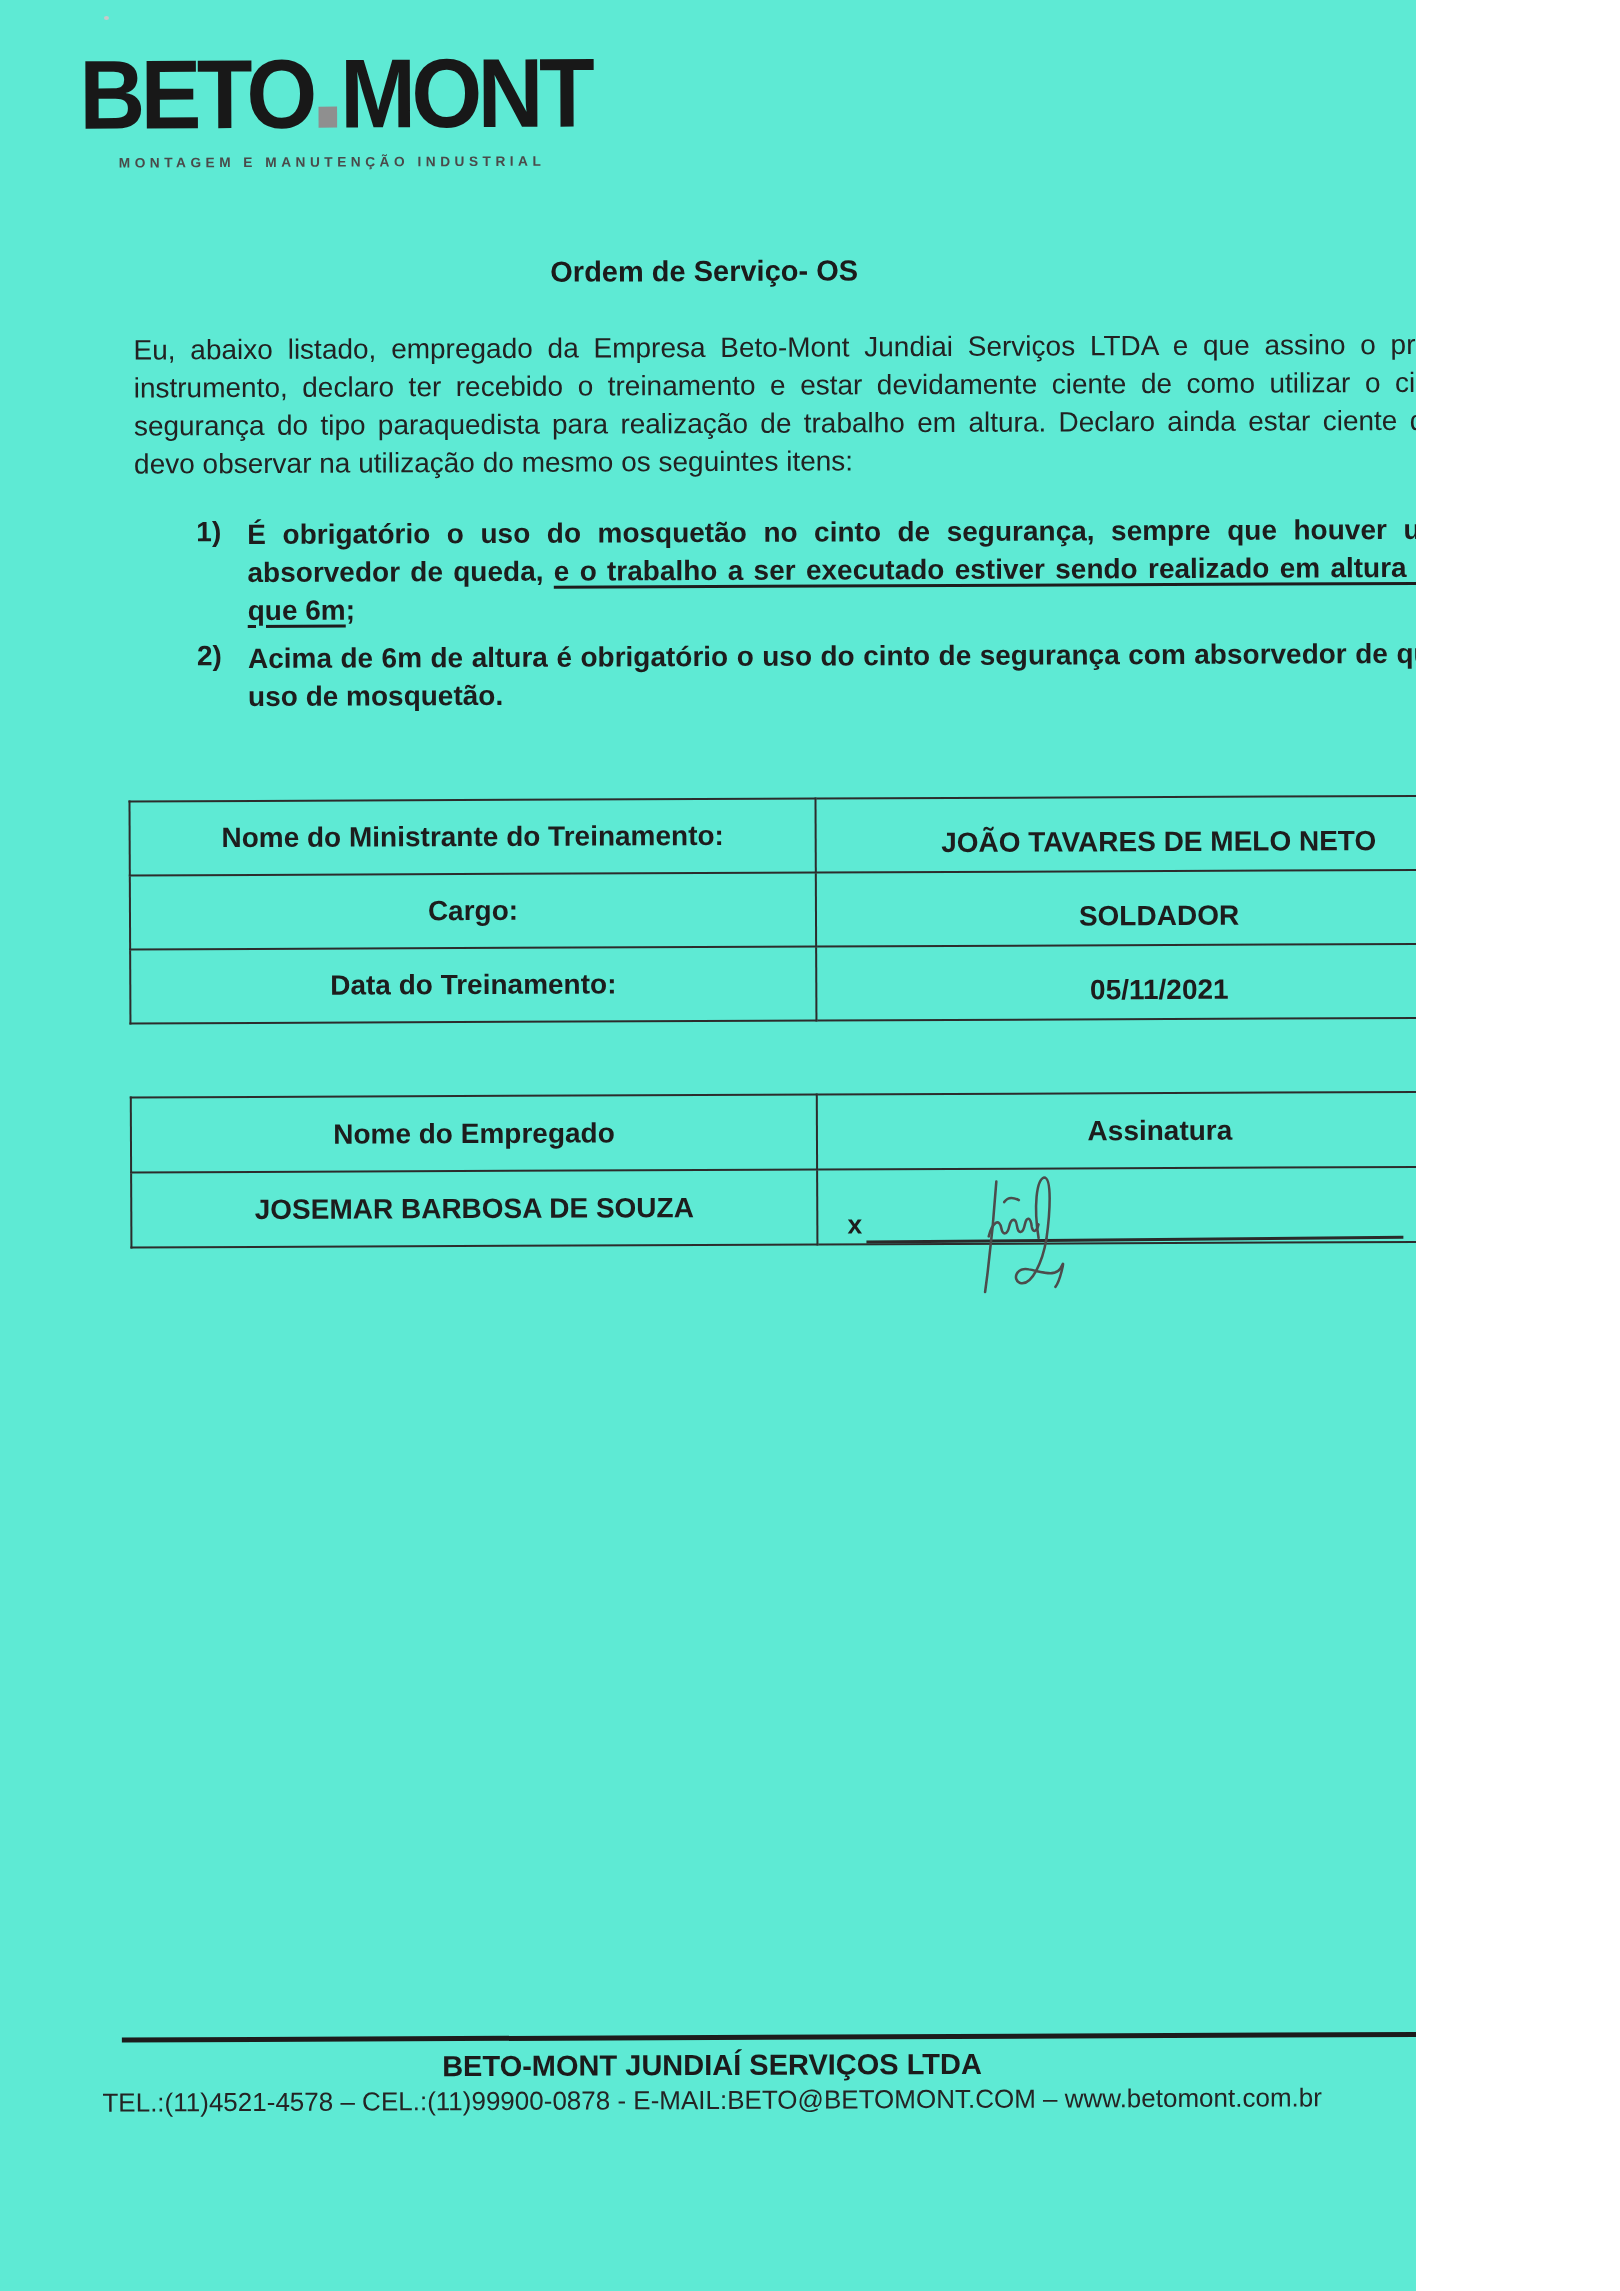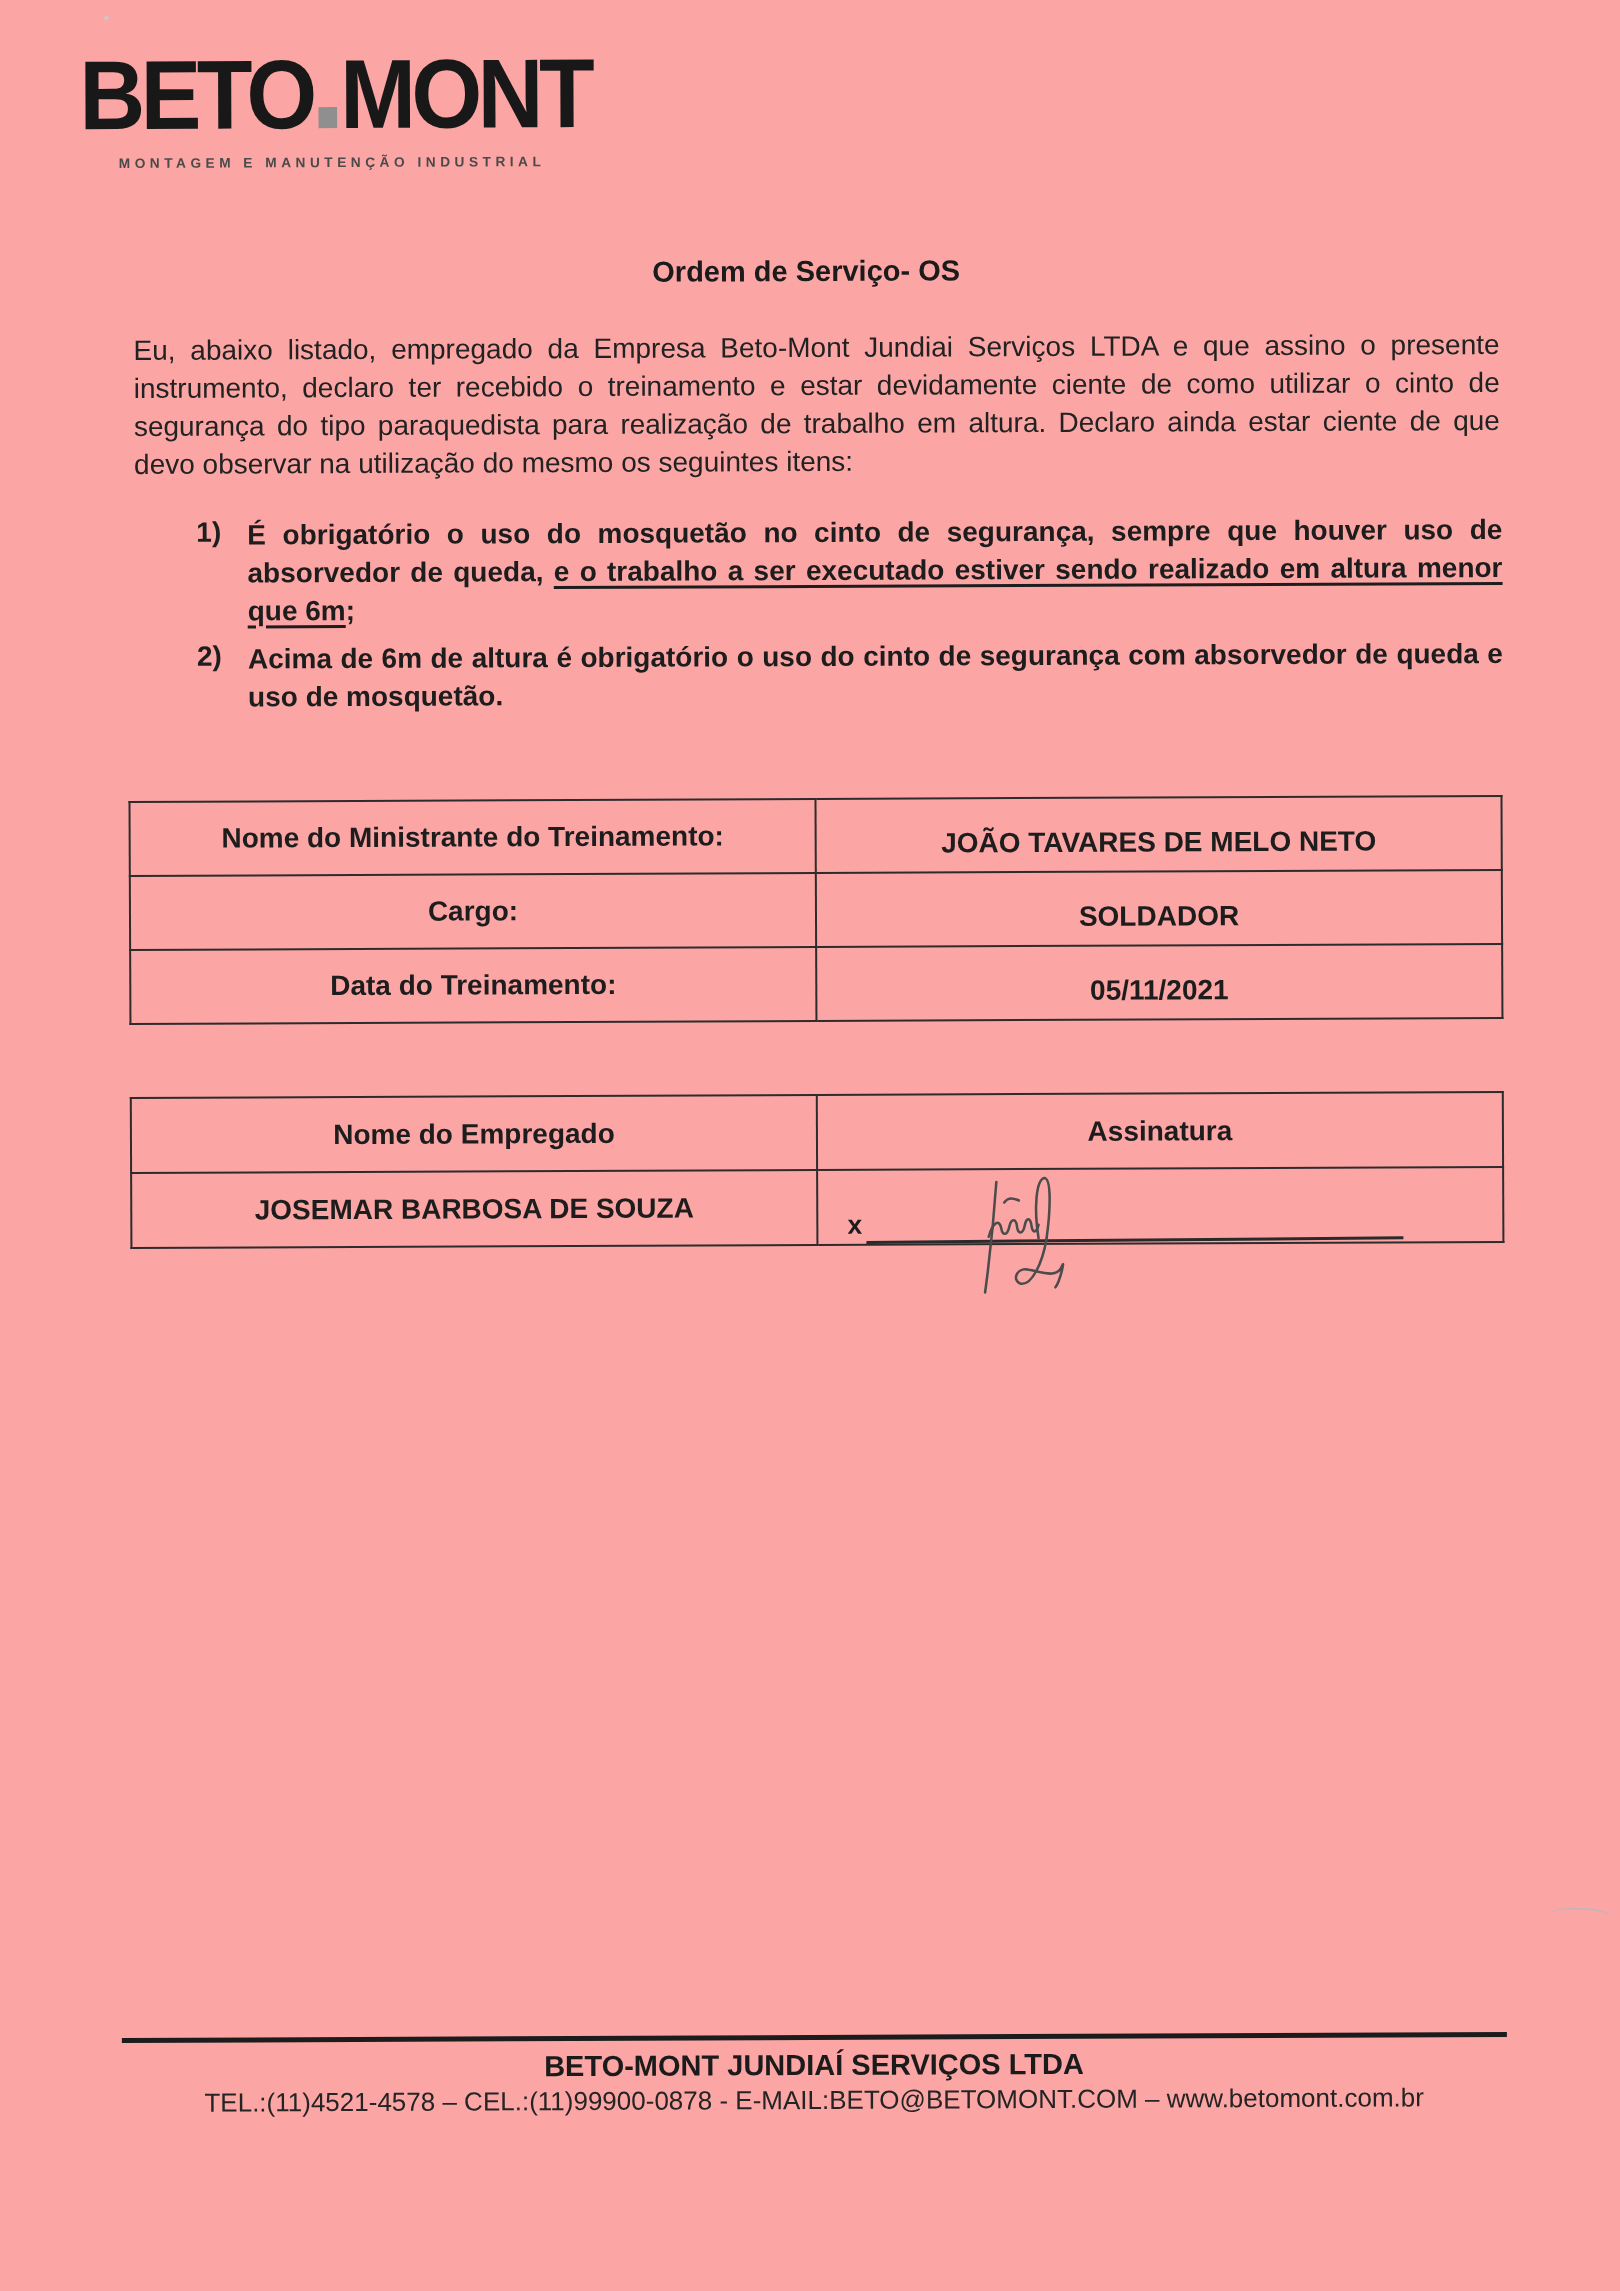--- a/index.html
+++ b/index.html
@@ -1,21 +1,21 @@
 <!DOCTYPE html>
 <html><head>
 <meta charset="utf-8">
 <style>
   * { margin: 0; padding: 0; box-sizing: border-box; }
   html, body { background: #ffffff; }
   .page {
     position: relative;
-    width: 1620px;
+    width: 1416px;
     height: 2292px;
-    background: #fca5a5;
+    background: #5eead4;
     overflow: hidden;
     font-family: "Liberation Sans", sans-serif;
     color: #1e1e1e;
   }
   .scan { position: absolute; inset: 0; transform: rotate(-0.25deg); transform-origin: 50% 50%; }
 
   
   .logo { position: absolute; left: 84px; top: 43px; }
   .brand {
     font-weight: 800;

